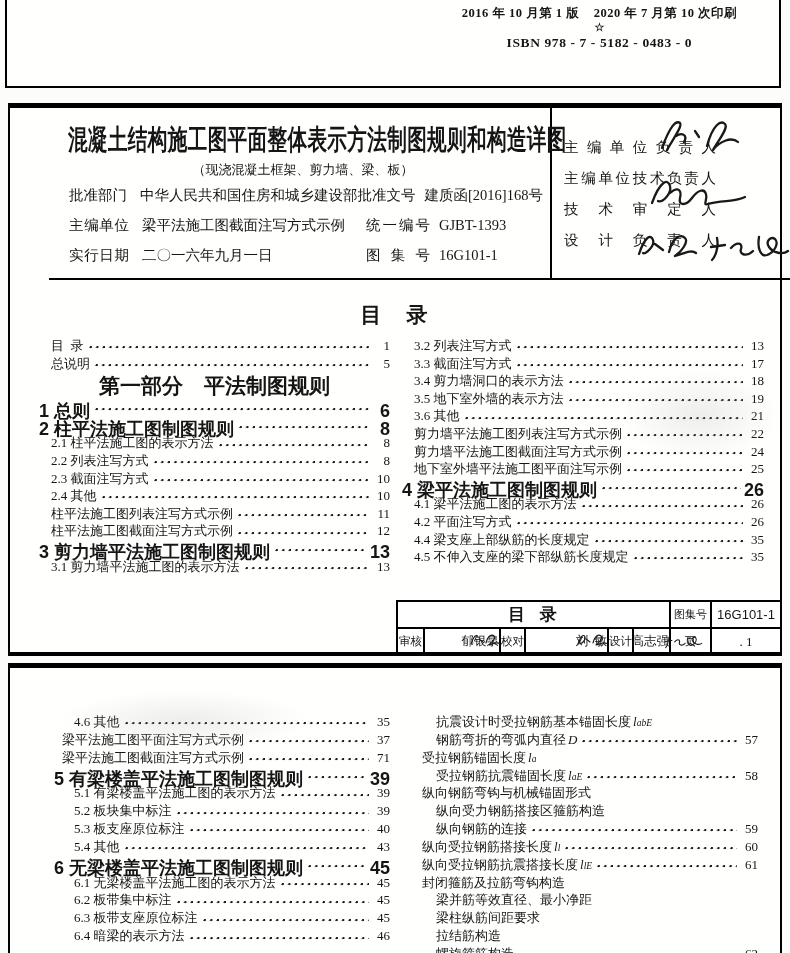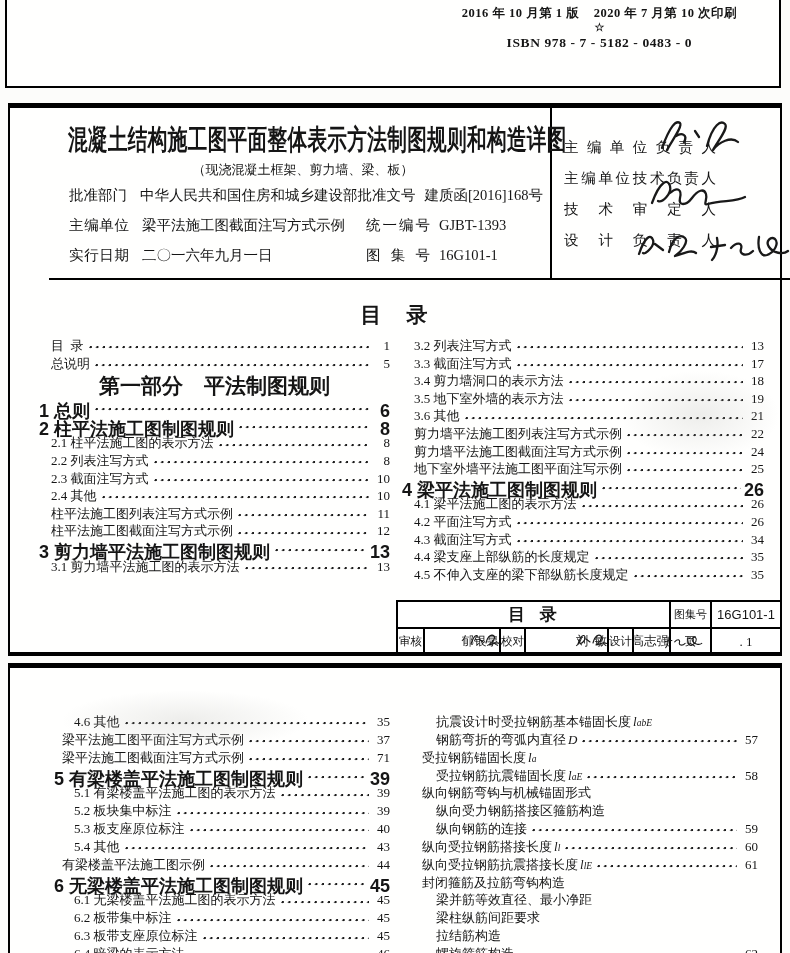--- a/index.html
+++ b/index.html
@@ -263,25 +263,20 @@
               <span class="t">4.1 梁平法施工图的表示方法</span>
               <span class="leader"></span>
               <span class="pg">26</span>
             </div>
             <div class="trow lvl1">
               <span class="t">4.2 平面注写方式</span>
               <span class="leader"></span>
               <span class="pg">26</span>
             </div>
             <div class="trow lvl1">
-              <span class="t">4.3 截面注写方式</span>
-              <span class="leader"></span>
-              <span class="pg">34</span>
-            </div>
-            <div class="trow lvl1">
               <span class="t">4.4 梁支座上部纵筋的长度规定</span>
               <span class="leader"></span>
               <span class="pg">35</span>
             </div>
             <div class="trow lvl1">
               <span class="t">4.5 不伸入支座的梁下部纵筋长度规定</span>
               <span class="leader"></span>
               <span class="pg">35</span>
             </div>
           </div>
@@ -358,25 +353,20 @@
           <div class="trow lvl2">
             <span class="t">5.3 板支座原位标注</span>
             <span class="leader"></span>
             <span class="pg">40</span>
           </div>
           <div class="trow lvl2">
             <span class="t">5.4 其他</span>
             <span class="leader"></span>
             <span class="pg">43</span>
           </div>
-          <div class="trow lvl1">
-            <span class="t">有梁楼盖平法施工图示例</span>
-            <span class="leader"></span>
-            <span class="pg">44</span>
-          </div>
           <div class="trow lvl0 bold">
             <span class="t">6 无梁楼盖平法施工图制图规则</span>
             <span class="leader"></span>
             <span class="pg">45</span>
           </div>
           <div class="trow lvl2">
             <span class="t">6.1 无梁楼盖平法施工图的表示方法</span>
             <span class="leader"></span>
             <span class="pg">45</span>
           </div>

